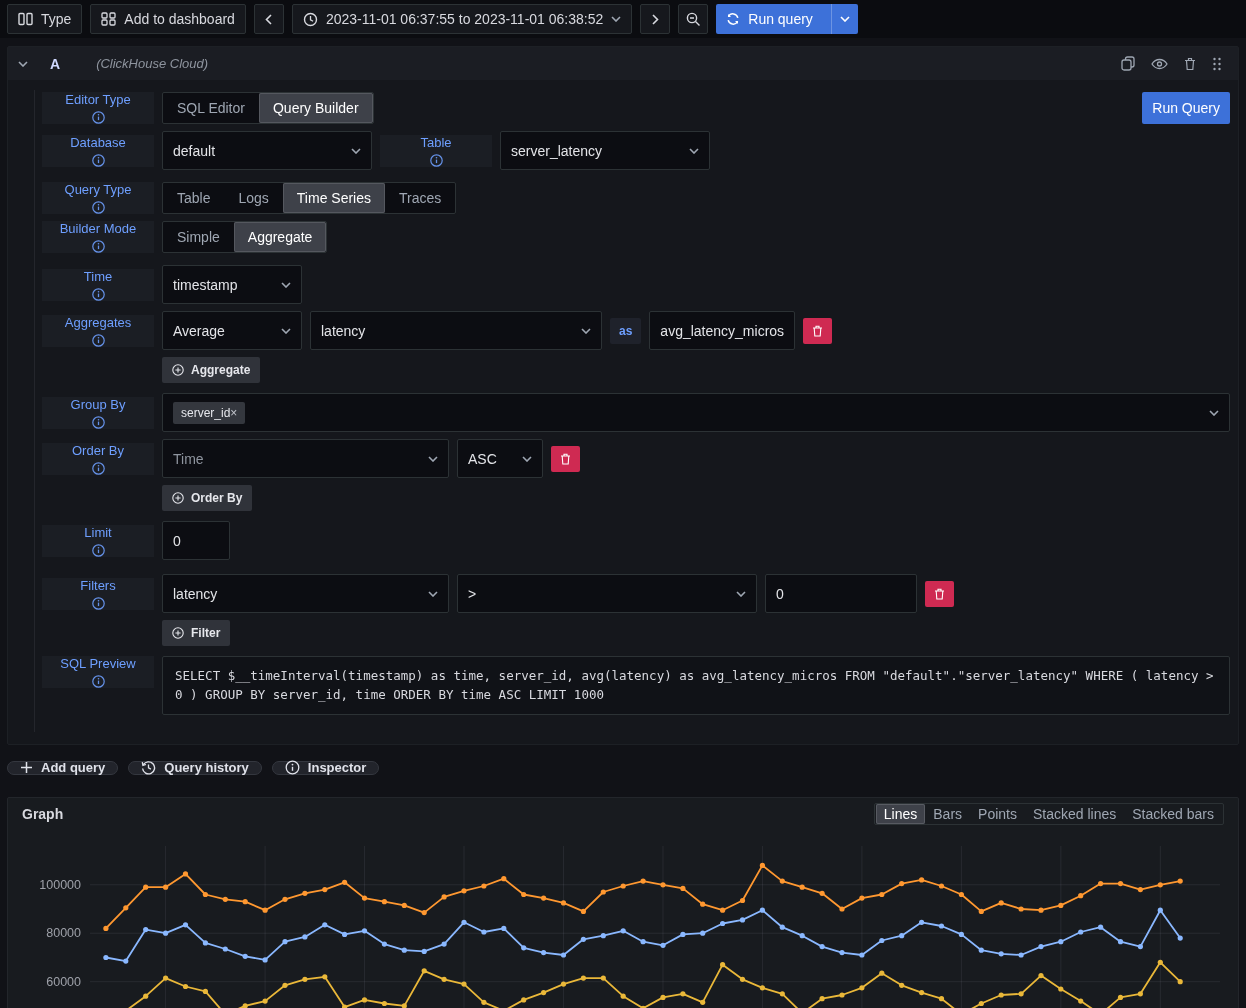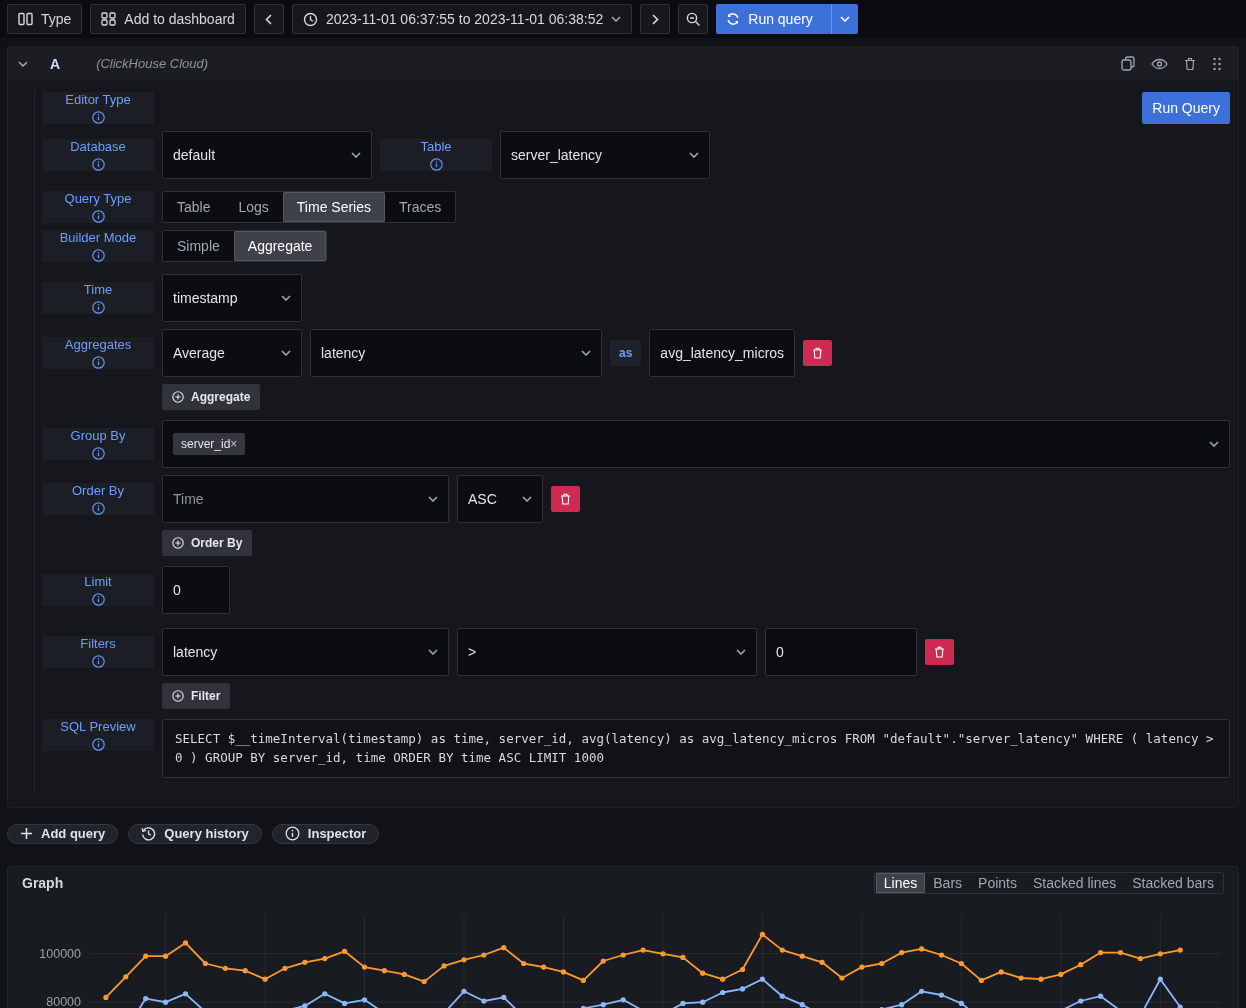--- a/index.html
+++ b/index.html
@@ -34,38 +34,38 @@
   .qrow-icons{margin-left:auto; display:flex; align-items:center; gap:16px; color:var(--dim); padding-right:6px;}
   .form{margin:10px 8px 12px 26px; border-left:1px solid var(--border-soft); padding:2px 0 2px 7px; position:relative;}
   .frow{display:flex; align-items:center; gap:8px; margin-bottom:7px;}
   .flabel{width:112px; min-width:112px; height:32px; background:#1b1e24; display:flex; align-items:center;
           justify-content:space-between; padding:0 9px; color:var(--blue); font-size:13px; font-weight:500;flex-direction:column;}
   .info{color:var(--blue); opacity:.9;}
   .radio-group{display:inline-flex; align-items:stretch; height:32px; background:var(--input);
                border:1px solid var(--border); border-radius:2px; overflow:hidden;}
   .radio-opt{display:flex; align-items:center; padding:0 14px; color:var(--dim); font-weight:500; cursor:pointer;}
   .radio-opt.sel{background:var(--chip); color:#fff; border-radius:2px; box-shadow:inset 0 0 0 1px #55585f;}
-  .select,.tinput{height:48px; background:var(--input); border:1px solid var(--border); border-radius:2px;
+  .select,.tinput{height:39px; background:var(--input); border:1px solid var(--border); border-radius:2px;
           display:flex; align-items:center; padding:0 10px; color:#e3e4e8; gap:8px;}
   .select{justify-content:space-between; cursor:pointer;}
   .select .ph{color:var(--dimmer);}
   .as-chip{height:26px; padding:0 9px; background:#1f222b; color:var(--blue); font-size:12px; font-weight:700;
            border-radius:2px; display:flex; align-items:center;}
   .trash-btn{width:29px; height:26px; background:var(--red); border:none; border-radius:2px; color:#fff;
              display:flex; align-items:center; justify-content:center; cursor:pointer;}
   .add-chip{height:26px; margin-left:120px; display:inline-flex; align-items:center; gap:7px; padding:0 10px;
             background:#30333a; border:none; border-radius:2px; color:#e6e7ec; font-size:12px; font-weight:600; cursor:pointer;}
   .tag{height:22px; background:#34373e; border-radius:2px; display:inline-flex; align-items:center; 
        padding:0 8px; font-size:12px; color:#e6e7ec;}
   .tag .x{color:#c3c6cd; font-size:12px; cursor:pointer;}
   .sql-box{flex:1; border:1px solid var(--border); border-radius:2px; background:#101217; padding:9px 12px;
            font-family:"DejaVu Sans Mono","Liberation Mono",monospace; font-size:12.5px; color:#d8d9df;
            line-height:1.55; word-break:break-all; min-height:50px;}
   .footer-btns{display:flex; gap:10px; margin:16px 7px 0 7px;}
-  .fbtn{height:20px; display:inline-flex; align-items:center; gap:8px; padding:0 12px; background:#22242b;
+  .fbtn{height:14px; display:inline-flex; align-items:center; gap:8px; padding:0 12px; background:#22242b;
         border:1px solid #34373f; border-radius:10px; color:#e0e2ea; font-size:13px; font-weight:600; cursor:pointer;}
 
   
   .graph-panel{margin:22px 7px 0 7px; background:var(--panel); border:1px solid #23262b; border-radius:2px;}
   .gheader{height:32px; display:flex; align-items:center; padding:0 14px;}
   .gtitle{font-size:14px; font-weight:600; color:#d8d9df;}
   .mode-group{margin-left:auto; display:flex; align-items:center; height:22px; border:1px solid var(--border);
               border-radius:2px; padding:0 1px;}
   .mode-opt{padding:2px 8px; font-size:14px; color:var(--dim); cursor:pointer; white-space:nowrap;}
   .mode-opt.sel{background:#3e4149; color:#fff; border-radius:2px; box-shadow:inset 0 0 0 1px #585b62;}
@@ -171,20 +171,24 @@
   <div class="form">
 
     <div class="frow">
       <div class="flabel">
         <span>Editor Type</span>
         <svg class="icon info" width="13" height="13" viewBox="0 0 13 13">
             <circle cx="6.5" cy="6.5" r="5.7" fill="none" stroke="currentColor" stroke-width="1.2"></circle>
             <path d="M6.5 5.6v3.5" stroke="currentColor" stroke-width="1.3"></path>
             <circle cx="6.5" cy="3.8" r=".8" fill="currentColor"></circle>
           </svg>
+      </div>
+      <div class="radio-group">
+        <span class="radio-opt">SQL Editor</span>
+        <span class="radio-opt sel">Query Builder</span>
       </div>
       <button class="tb-btn" style="margin-left:auto;background:var(--primary);border:none;color:#fff;height:32px;font-weight:500;">
         <span>Run Query</span>
       </button>
     </div>
 
     <div class="frow">
       <div class="flabel">
         <span>Database</span>
         <svg class="icon info" width="13" height="13" viewBox="0 0 13 13">

